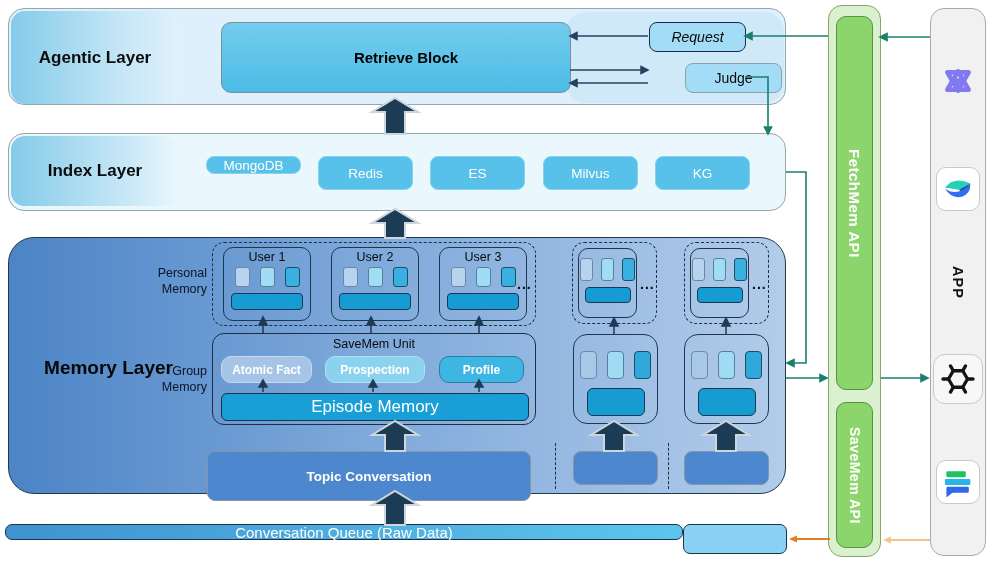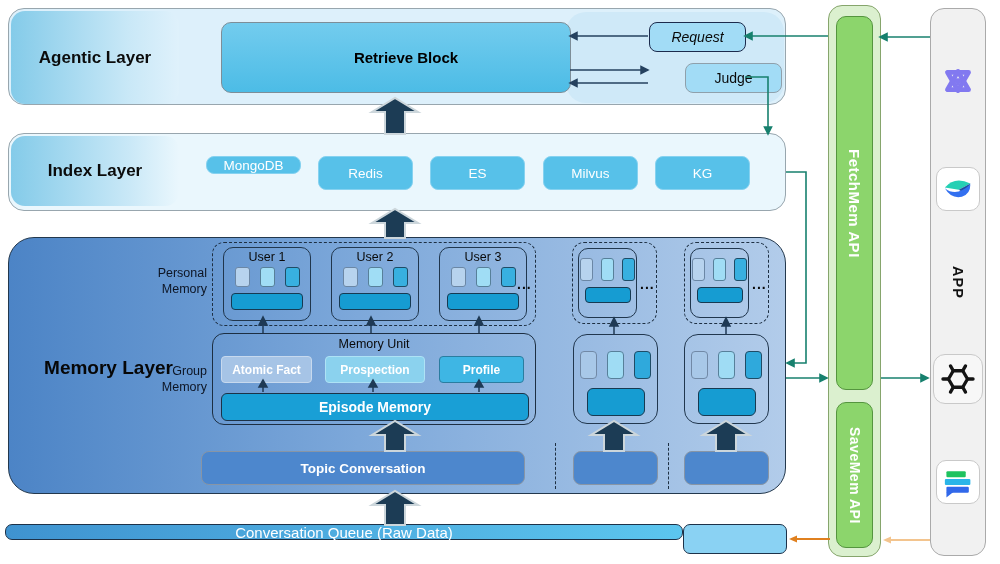--- a/index.html
+++ b/index.html
@@ -49,26 +49,26 @@
 
   .mini-card { position:absolute; border:1.5px solid #20364d; border-radius:10px;
                display:flex; flex-direction:column; align-items:center; }
   .mini-card .sq-row { gap:8px; margin-top:9px; }
   .mini-card .sq { width:13px; height:23px; }
   .mini-card .user-bar { width:46px; height:16px; margin-top:6px; }
   .ellip { position:absolute; font-weight:bold; font-size:14px; letter-spacing:1px; color:#0a0a0a; }
 
   .unit-group { position:absolute; border:1.6px solid #1d2f42; border-radius:12px; }
   .unit-title { position:absolute; top:3px; left:0; right:0; text-align:center; font-size:12.5px; color:#0a0a0a; }
-  .unit-chip { position:absolute; border-radius:4px; color:#fff; font-weight:bold; font-size:12px; }
+  .unit-chip { position:absolute; border-radius:10px; color:#fff; font-weight:bold; font-size:12px; }
   .fact { background:#a6c4e6; border:1px solid #c7d9ee; }
   .pros { background:#8bd2ee; border:1px solid #aee2f5; }
   .prof { background:#3eb6e4; border:1px solid #2a7da0; }
   .episode { position:absolute; background:#199fd6; border:1.4px solid #1c3247; border-radius:6px;
-             color:#fff; font-weight:bold; font-size:14px; }
+             color:#fff; font-weight:normal; font-size:17px; }
 
   .mini-unit { position:absolute; border:1.5px solid #21374e; border-radius:14px;
                display:flex; flex-direction:column; align-items:center; }
   .vrow { display:flex; gap:10px; margin-top:16px; }
   .vcell { width:17px; height:28px; border-radius:4px; }
   .v1 { background:#a8c8e8; border:1px solid #7189a6; }
   .v2 { background:#9fdcf4; border:1px solid #57809a; }
   .v3 { background:#2fa9dc; border:1px solid #1f4c66; }
   .unit-bar { width:58px; height:28px; background:#169cd2; border:1.3px solid #173a52; border-radius:6px; margin-top:9px; }
 
@@ -171,21 +171,21 @@
       <div class="sq-row">
           <span class="sq sq1"></span>
           <span class="sq sq2"></span>
           <span class="sq sq3"></span>
         </div>
       <div class="user-bar"></div>
     </div>
     <div class="ellip" style="left:743px;top:38px;">...</div>
 
     <div class="unit-group" style="left:203px;top:95px;width:324px;height:92px;">
-      <div class="unit-title">Memory Unit</div>
+      <div class="unit-title">SaveMem Unit</div>
       <div class="unit-chip fact flexc" style="left:8px;top:22px;width:91px;height:27px;">Atomic Fact</div>
       <div class="unit-chip pros flexc" style="left:112px;top:22px;width:100px;height:27px;">Prospection</div>
       <div class="unit-chip prof flexc" style="left:226px;top:22px;width:85px;height:27px;">Profile</div>
       <div class="episode flexc" style="left:8px;top:59px;width:308px;height:28px;">Episode Memory</div>
     </div>
 
     <div class="mini-unit" style="left:564px;top:96px;width:85px;height:90px;">
       <div class="vrow">
           <span class="vcell v1"></span>
           <span class="vcell v2"></span>
@@ -195,21 +195,21 @@
     </div>
     <div class="mini-unit" style="left:675px;top:96px;width:85px;height:90px;">
       <div class="vrow">
           <span class="vcell v1"></span>
           <span class="vcell v2"></span>
           <span class="vcell v3"></span>
         </div>
       <div class="unit-bar"></div>
     </div>
 
-    <div class="topic flexc" style="left:192px;top:213px;width:324px;height:34px;">Topic Conversation</div>
+    <div class="topic flexc" style="left:198px;top:213px;width:324px;height:50px;">Topic Conversation</div>
     <div class="blue-box" style="left:564px;top:213px;width:85px;height:34px;"></div>
     <div class="blue-box" style="left:675px;top:213px;width:85px;height:34px;"></div>
     <div class="dash-sep" style="left:546px;top:205px;height:46px;"></div>
     <div class="dash-sep" style="left:659px;top:205px;height:46px;"></div>
   </section>
 
   <div class="queue1 flexc" style="left:5px;top:524px;width:678px;height:16px;">Conversation Queue (Raw Data)</div>
   <div class="queue2" style="left:683px;top:524px;width:104px;height:30px;"></div>
 
   <div class="green-outer" style="left:828px;top:5px;width:53px;height:552px;"></div>

